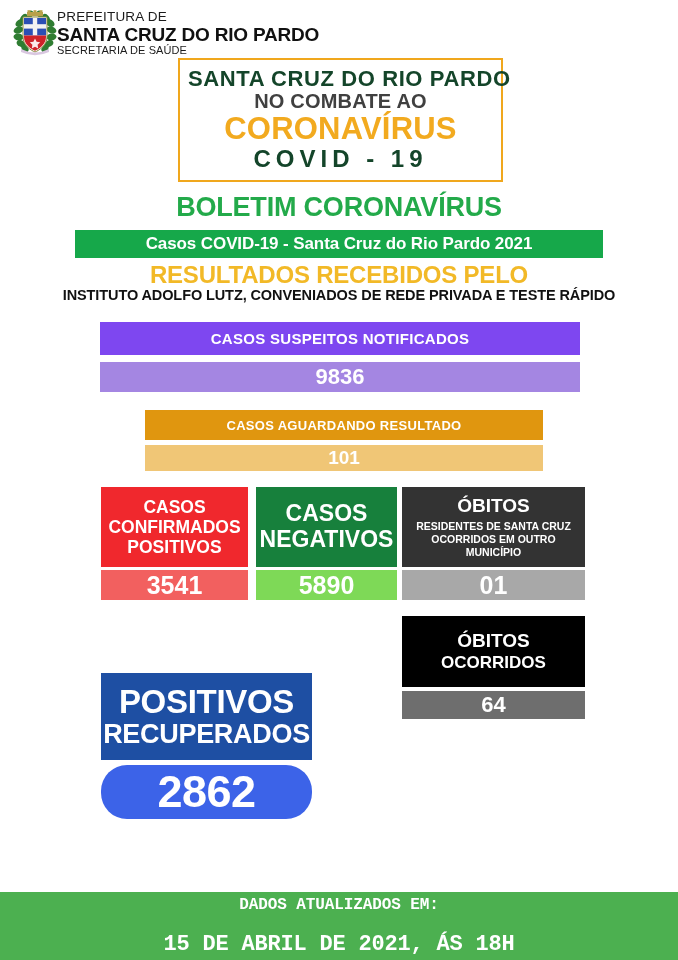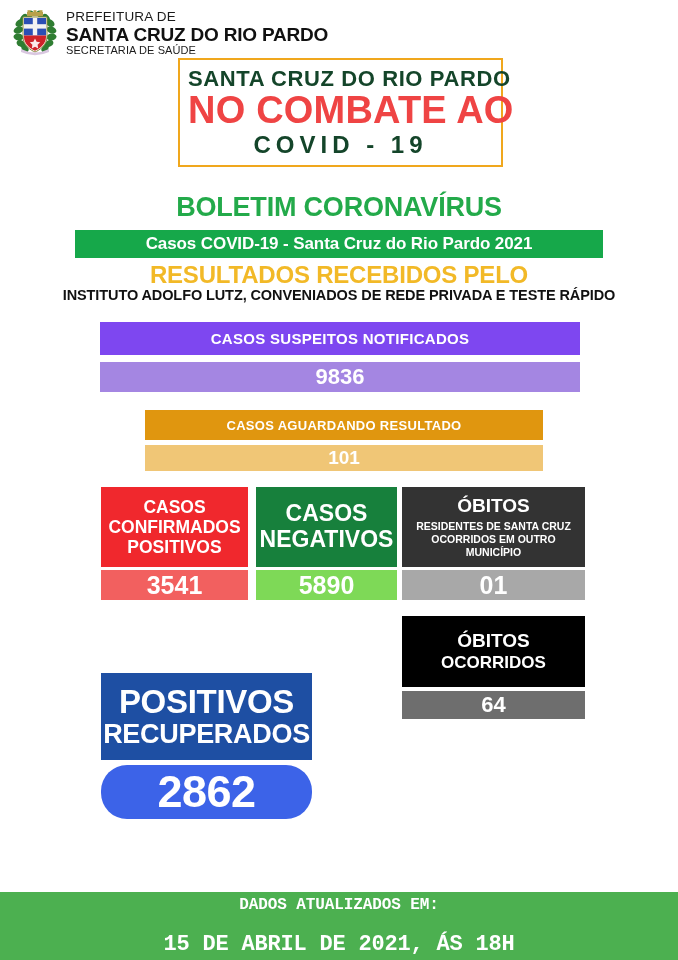--- a/index.html
+++ b/index.html
@@ -17,21 +17,20 @@
     -webkit-font-smoothing: antialiased;
   }
 
   
   .brand {
     position: absolute;
     left: 13px;
     top: 9px;
     display: flex;
     align-items: center;
-    gap: 9px;
   }
   .crest {
     width: 44px;
     height: 48px;
     flex: 0 0 auto;
     display: block;
   }
   .brand-text {
     display: flex;
     flex-direction: column;
@@ -73,23 +72,23 @@
   }
   .tb-l1 {
     font-size: 22px;
     font-weight: 700;
     color: #14452a;
     letter-spacing: .6px;
     line-height: 1.06;
     white-space: nowrap;
   }
   .tb-l2 {
-    font-size: 38px;
-    font-weight: 700;
-    color: #ef4444;
+    font-size: 20px;
+    font-weight: 700;
+    color: #404040;
     letter-spacing: .2px;
     line-height: 1.02;
     margin-top: 1px;
     white-space: nowrap;
   }
   .tb-l3 {
     font-size: 31px;
     font-weight: 700;
     color: #f2aa1f;
     letter-spacing: .2px;
@@ -331,20 +330,21 @@
   <div class="brand-text">
     <div class="brand-line1">PREFEITURA DE</div>
     <div class="brand-line2">SANTA CRUZ DO RIO PARDO</div>
     <div class="brand-line3">SECRETARIA DE SAÚDE</div>
   </div>
 </div>
 
 <div class="title-banner">
   <div class="tb-l1">SANTA CRUZ DO RIO PARDO</div>
   <div class="tb-l2">NO COMBATE AO</div>
+  <div class="tb-l3">CORONAVÍRUS</div>
   <div class="tb-l4">COVID - 19</div>
 </div>
 
 <div class="boletim">BOLETIM CORONAVÍRUS</div>
 <div class="green-bar">Casos COVID-19 - Santa Cruz do Rio Pardo 2021</div>
 <div class="resultados">RESULTADOS RECEBIDOS PELO</div>
 <div class="instituto">INSTITUTO ADOLFO LUTZ, CONVENIADOS DE REDE PRIVADA E TESTE RÁPIDO</div>
 
 <div class="bar bar-suspeitos-label">CASOS SUSPEITOS NOTIFICADOS</div>
 <div class="bar bar-suspeitos-value">9836</div>

